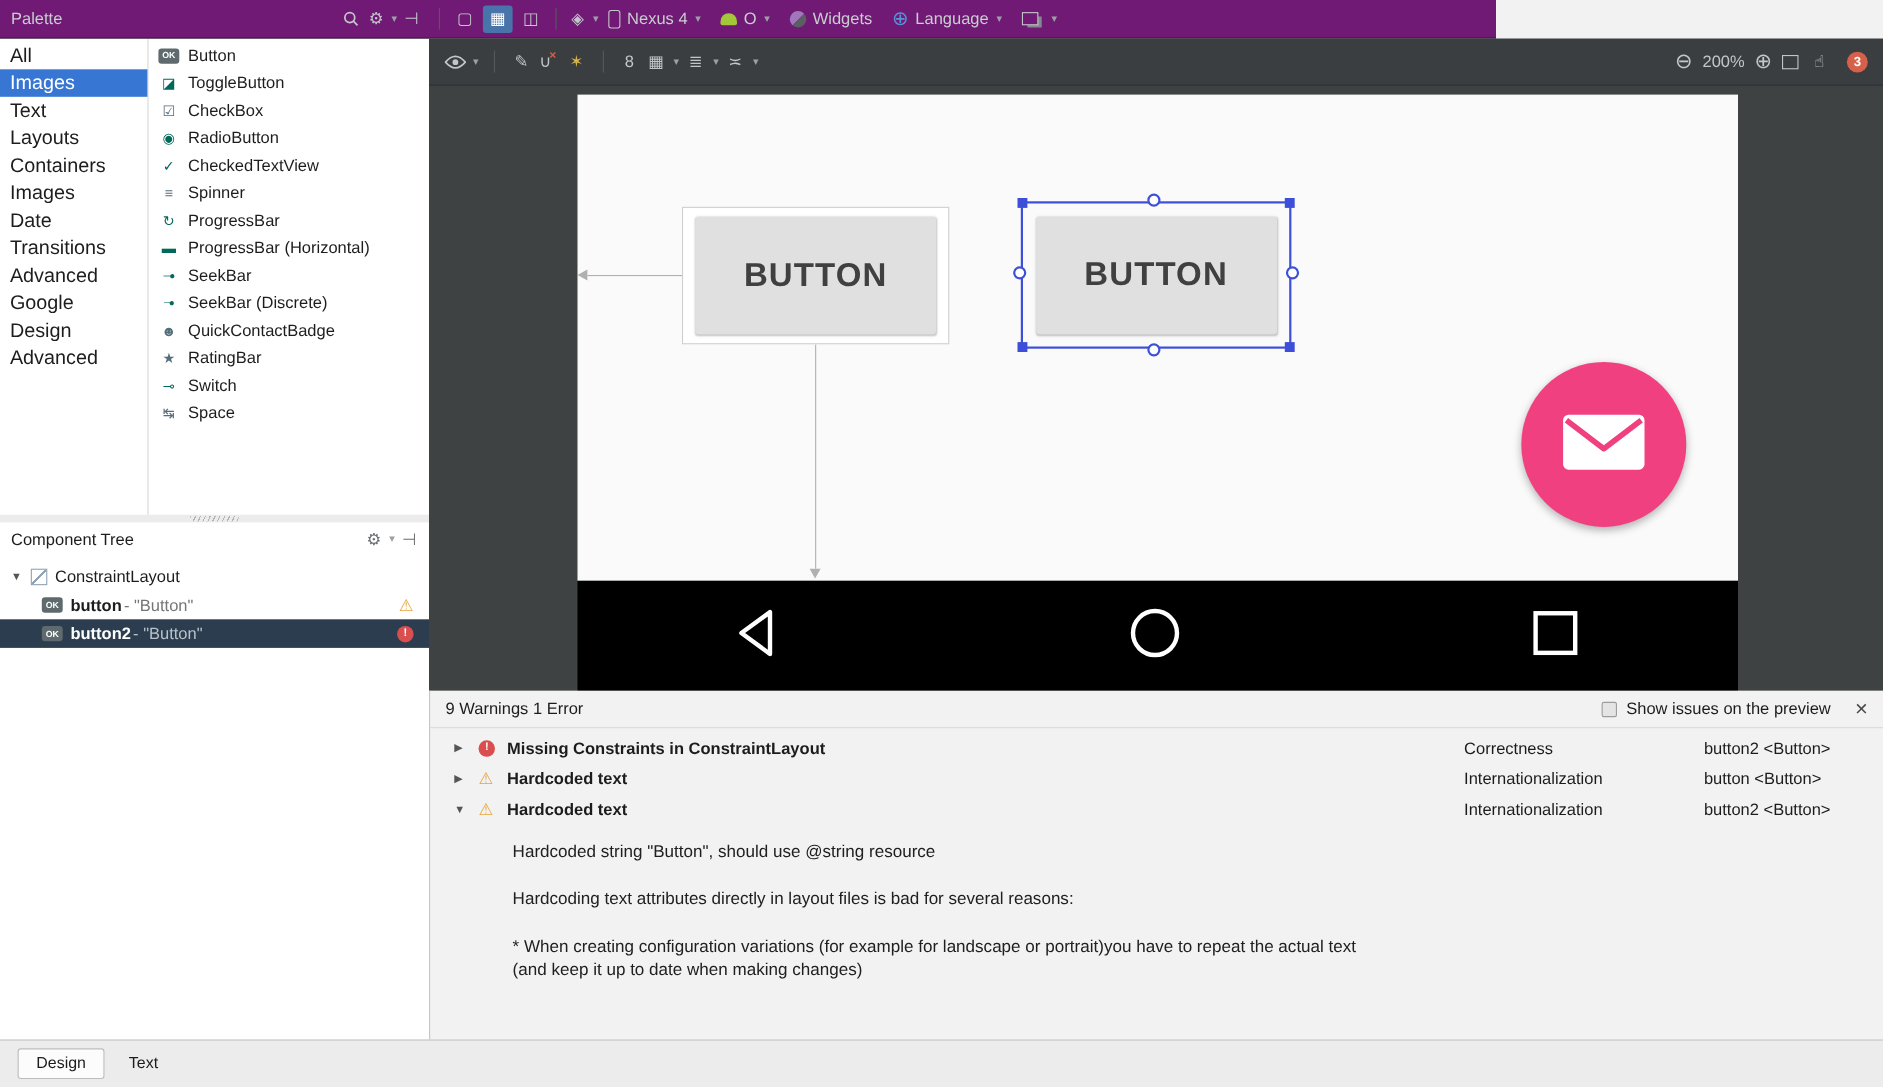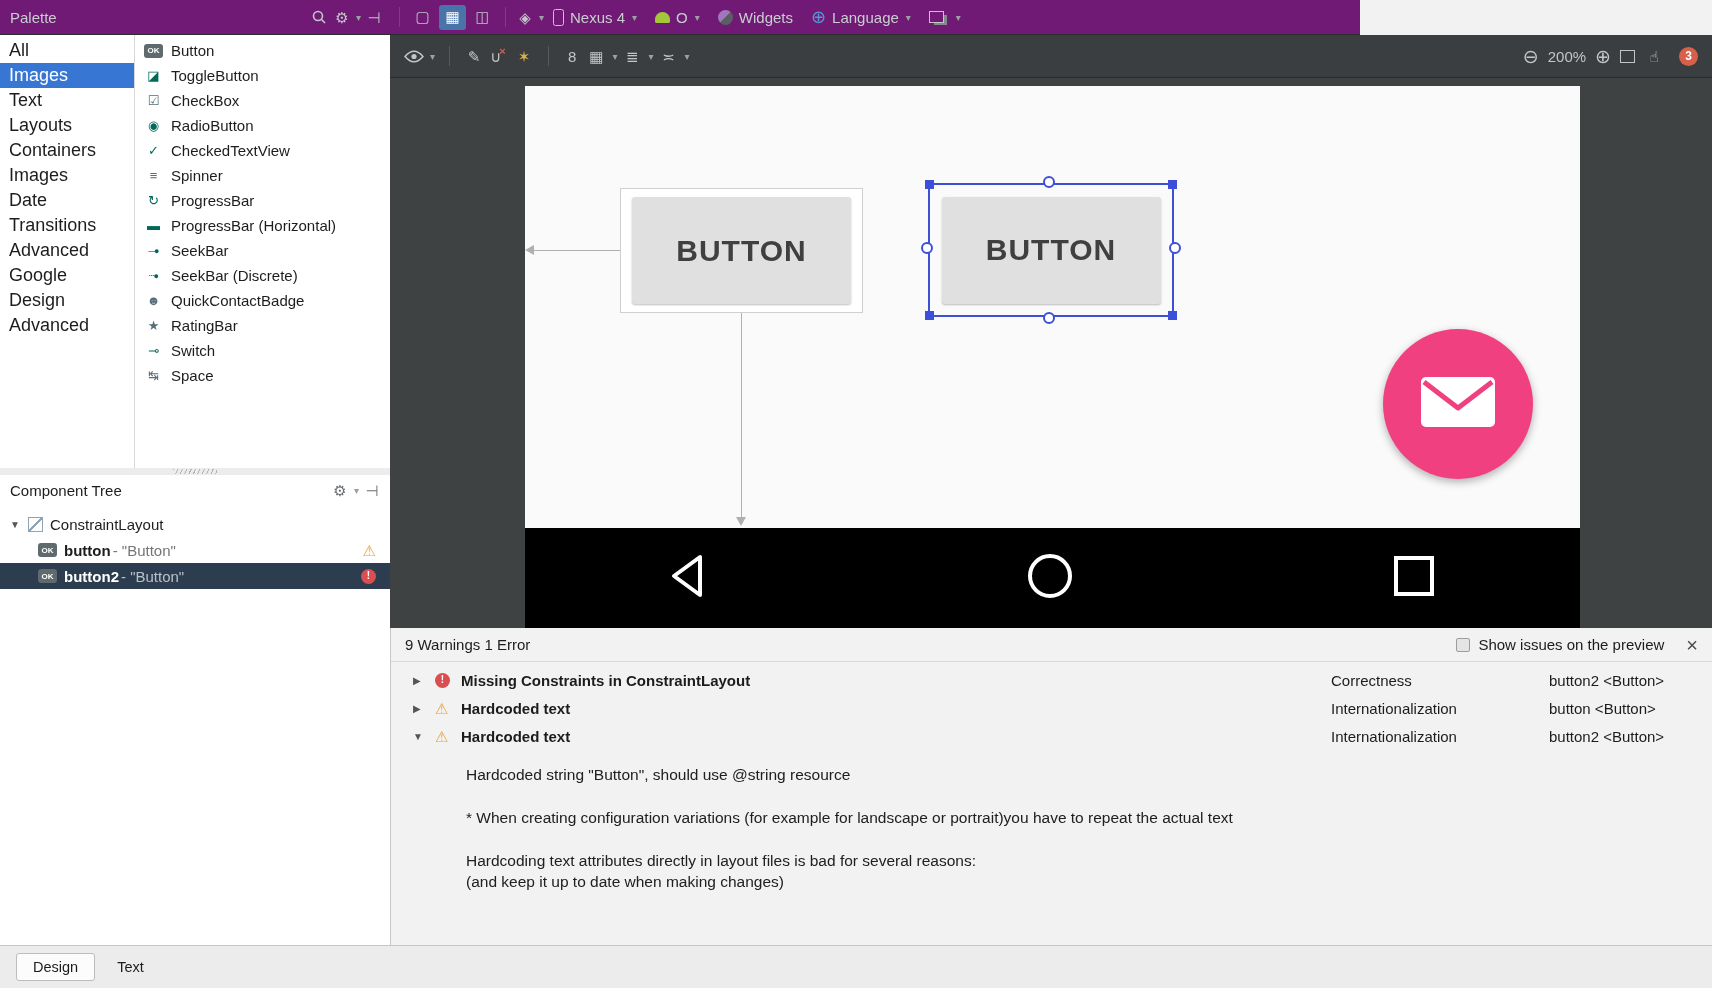--- a/index.html
+++ b/index.html
@@ -381,22 +381,22 @@
         <span class="expander">▼</span>
         <span class="sev">
             <span class="warn">⚠</span>
           </span>
         <span class="ititle">Hardcoded text</span>
         <span class="icat">Internationalization</span>
         <span class="icomp">button2 &lt;Button&gt;</span>
       </div>
       <div class="idetail">
         <p>Hardcoded string "Button", should use @string resource</p>
+        <p>Hardcoding text attributes directly in layout files is bad for several reasons:</p>
         <p>* When creating configuration variations (for example for landscape or portrait)you have to repeat the actual text</p>
-        <p>Hardcoding text attributes directly in layout files is bad for several reasons:</p>
         <div class="cont">(and keep it up to date when making changes)</div>
       </div>
     </div>
   </div>
 
   <div class="strip">
     <span class="tab selected">Design</span>
     <span class="tab">Text</span>
   </div>
 

